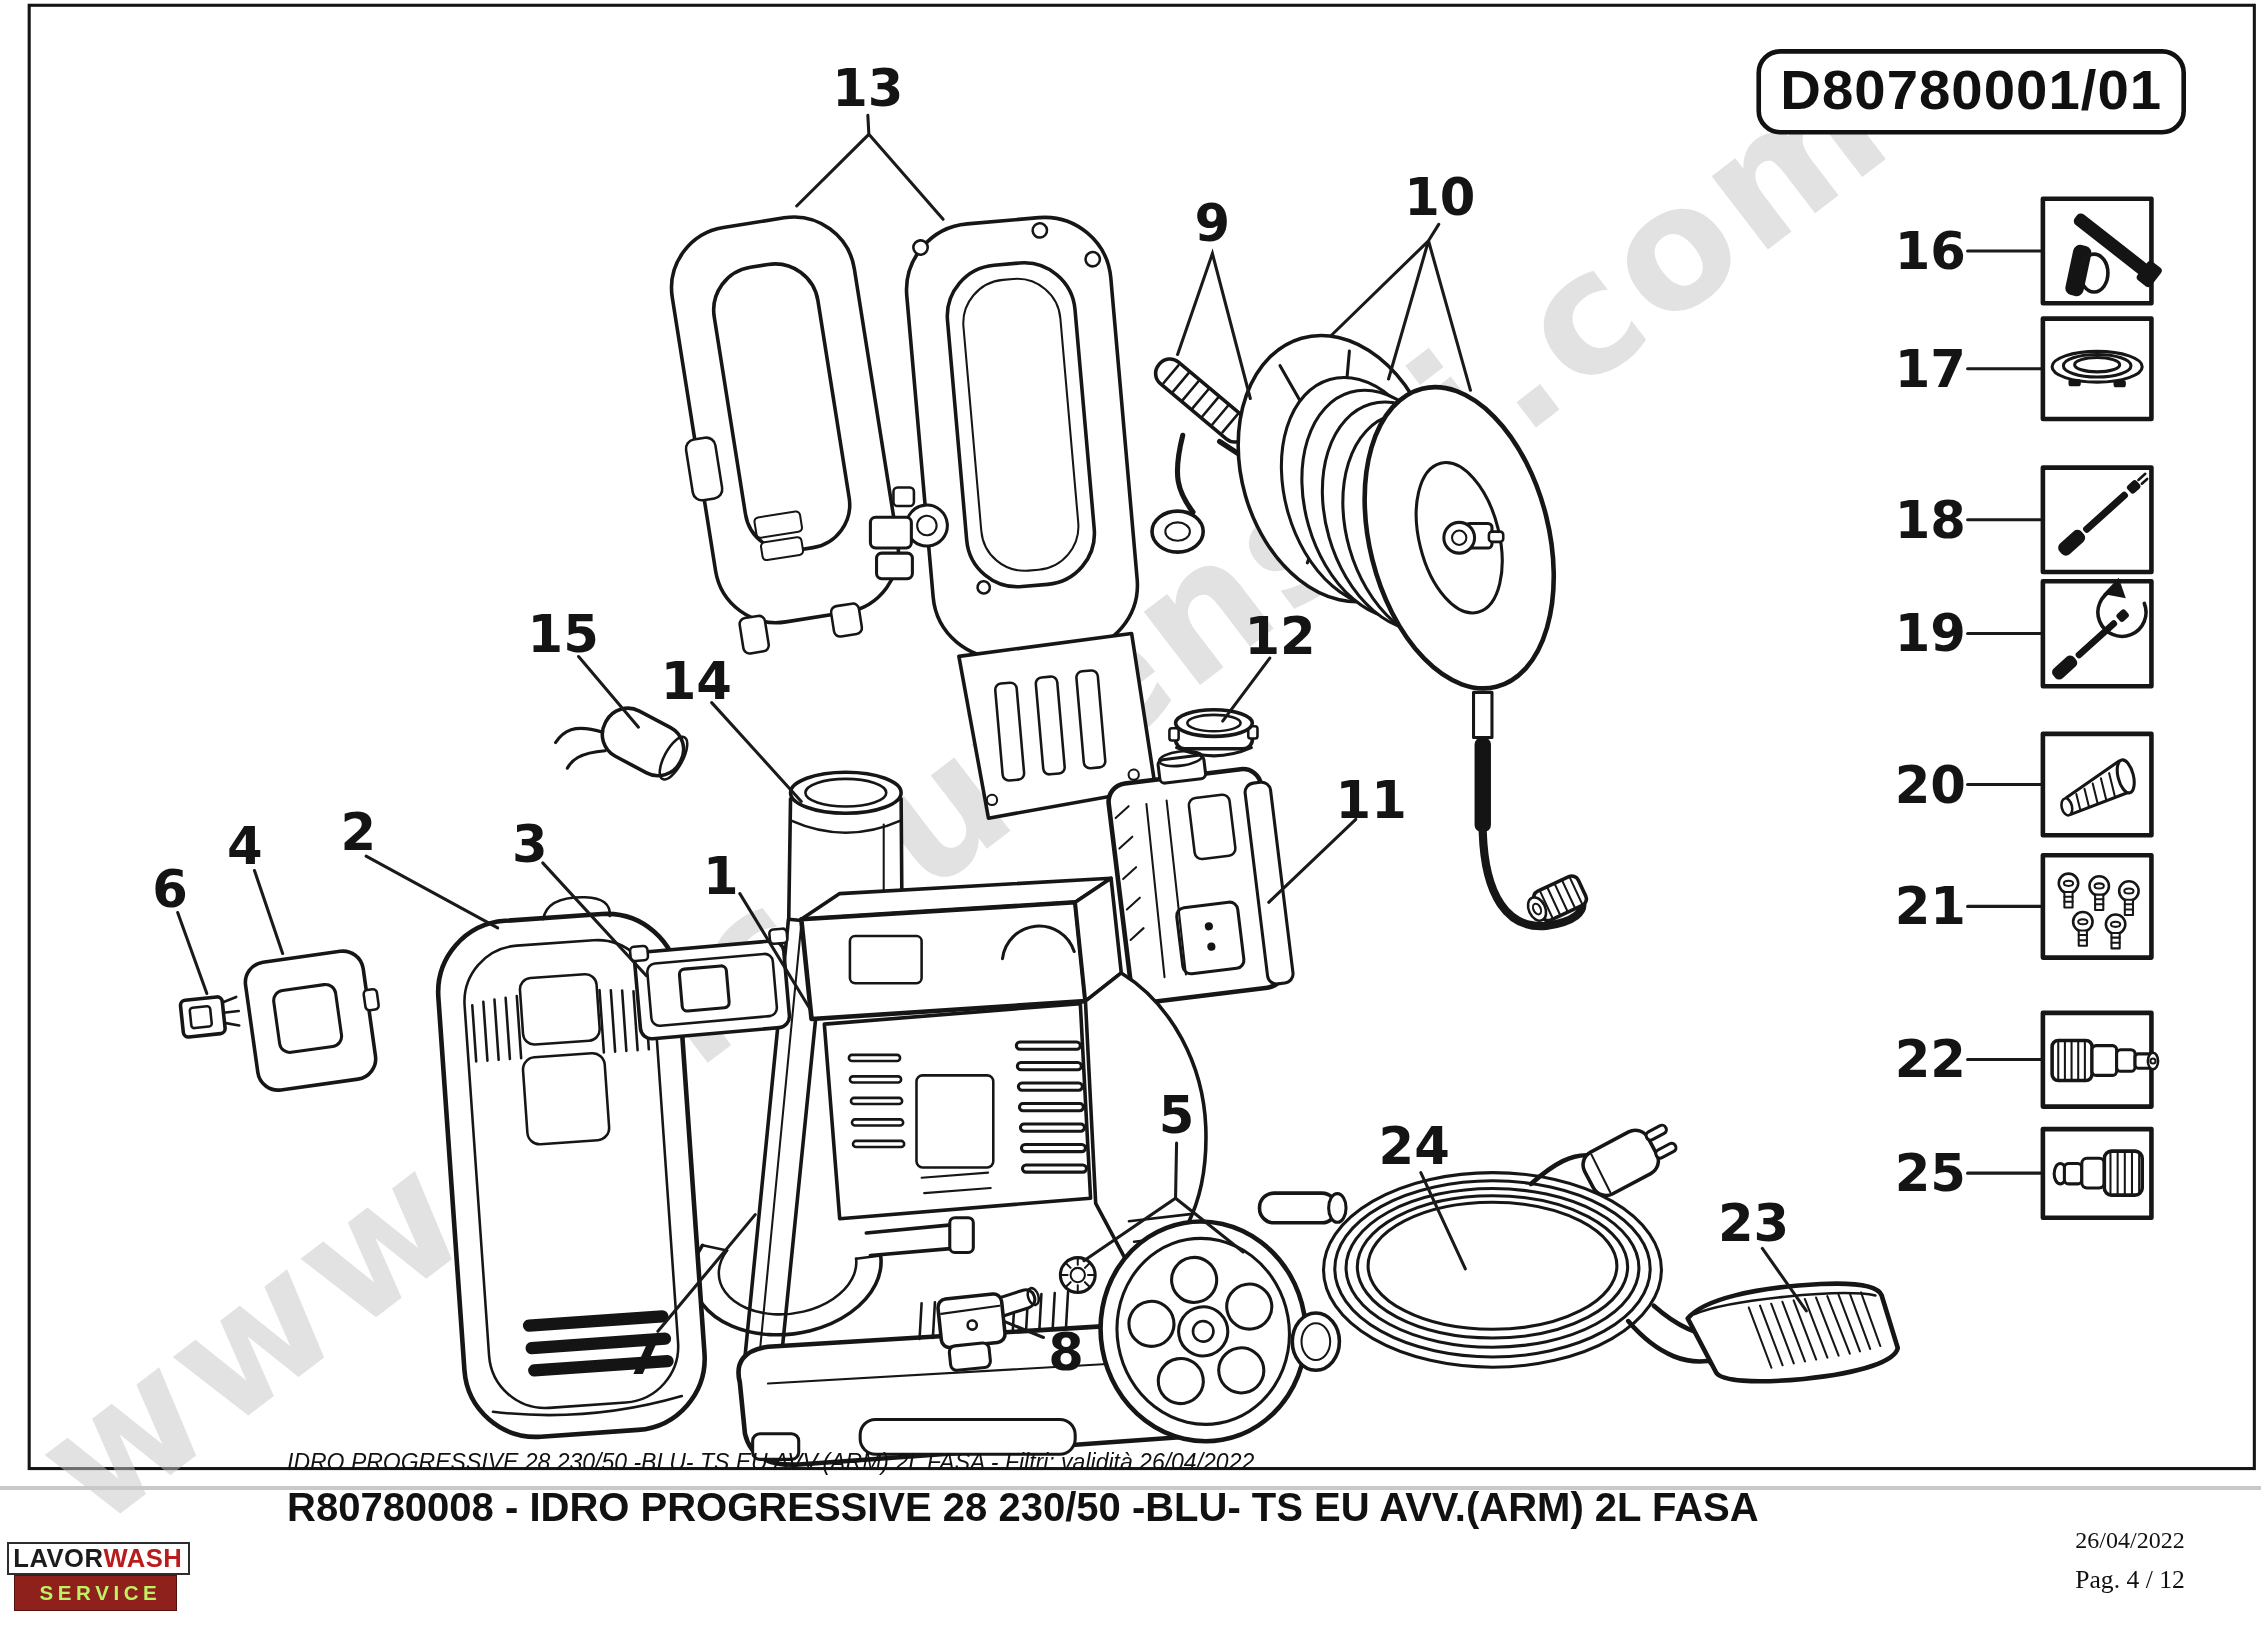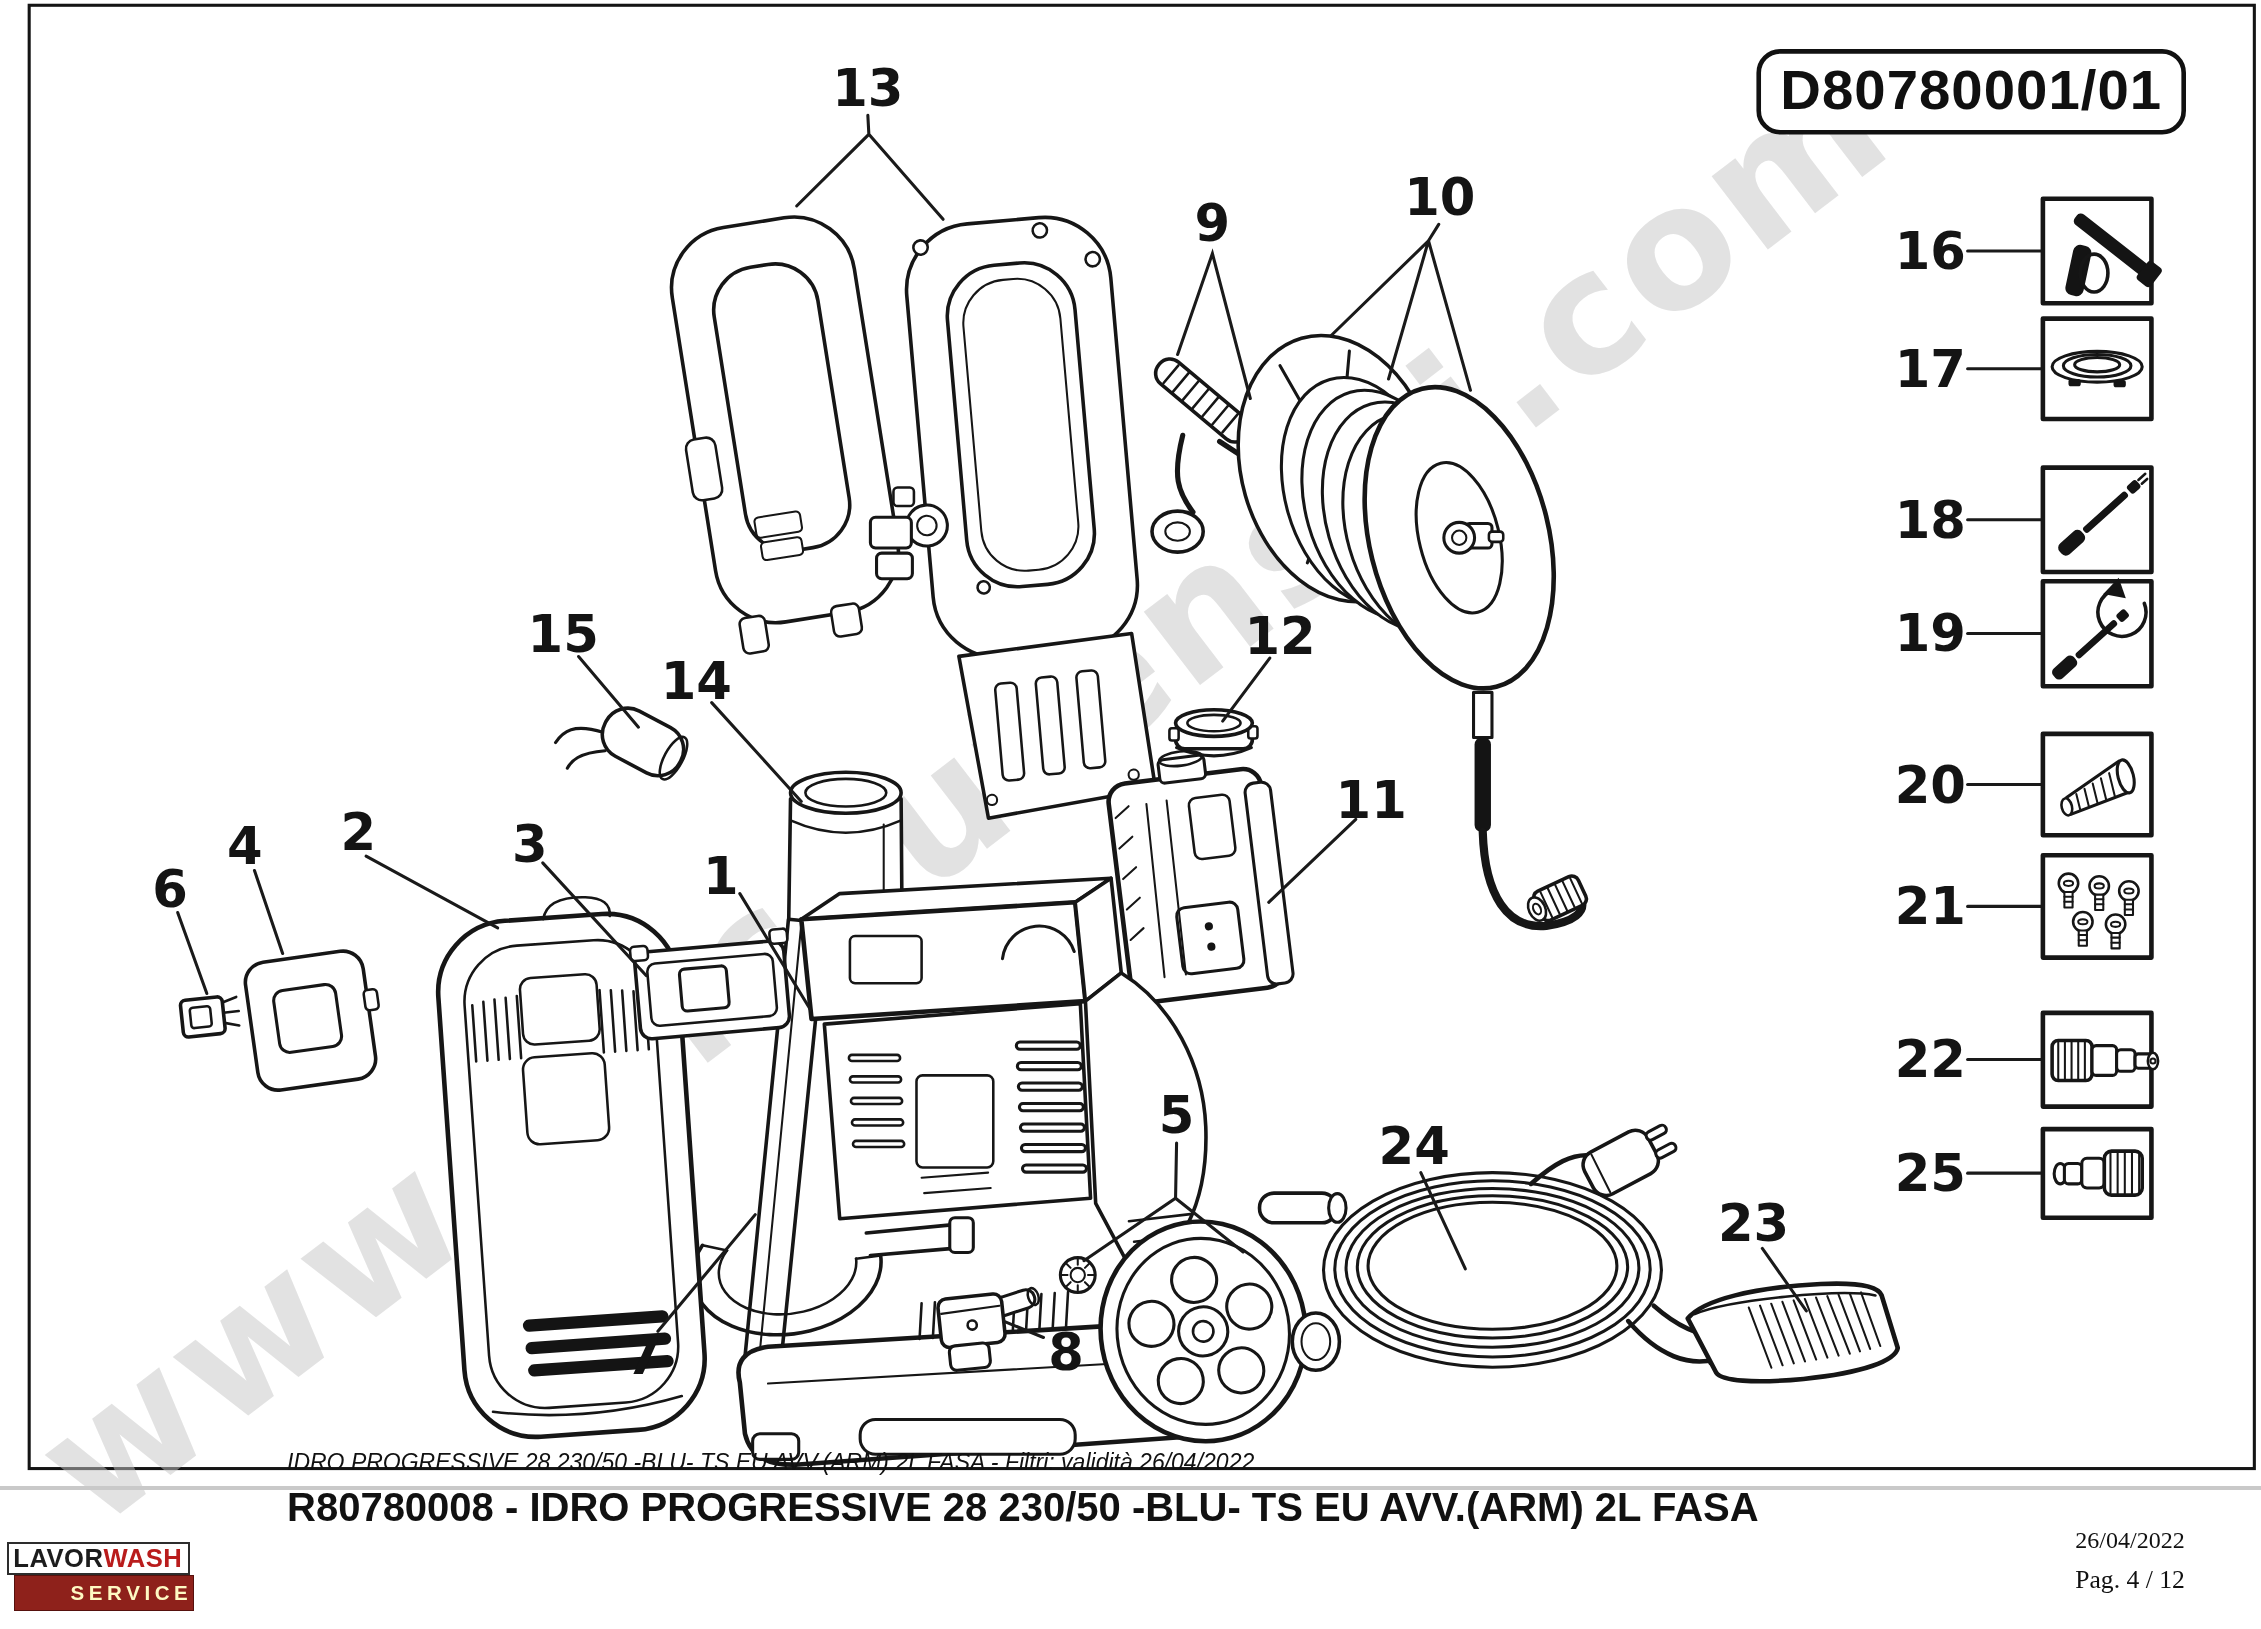--- a/index.html
+++ b/index.html
@@ -11,21 +11,21 @@
   .t4{stroke-width:4;} .t5{stroke-width:5;} .t6{stroke-width:6;} .t9{stroke-width:9;} .t10{stroke-width:10;} .t16{stroke-width:16;}
   .callout{font:bold 100px "DejaVu Sans",sans-serif;fill:#141414;}
   .wm{font:bold 330px "DejaVu Sans",sans-serif;fill:#c6c6c6;opacity:0.5;letter-spacing:10px;}
   .titletxt{font:bold 110px "Liberation Sans",sans-serif;fill:#101010;letter-spacing:2px;}
   .leader{fill:none;stroke:#1a1a1a;stroke-width:6;stroke-linecap:round;}
   
   .rule{position:absolute;left:0;top:1486px;width:2261px;height:4.1px;background:#c9c9c9;}
   .logo{position:absolute;left:7.2px;top:1542px;}
   .logo-top{display:inline-flex;align-items:baseline;border:2.6px solid #2d2d2d;background:#fff;padding:0.5px 6.1px 1.5px 4.1px;font-weight:bold;font-size:25.6px;letter-spacing:0.5px;line-height:1.05;}
   .logo-lavor{color:#1c1c1c;} .logo-wash{color:#b91c1c;}
-  .logo-service{margin-left:7.2px;margin-top:0px;width:180px;height:36px;background:#8e211b;border:1.5px solid #56110d;display:flex;align-items:center;justify-content:flex-end;padding-right:1px;box-sizing:border-box;color:#fef9c3;font-weight:bold;font-size:20.5px;letter-spacing:4.6px;}
+  .logo-service{margin-left:7.2px;margin-top:0px;width:163px;height:36px;background:#8e211b;border:1.5px solid #56110d;display:flex;align-items:center;justify-content:flex-end;padding-right:15px;box-sizing:border-box;color:#bef264;font-weight:bold;font-size:20.5px;letter-spacing:4.6px;}
   .ftext{position:absolute;left:287px;top:1451px;width:1690px;font-family:Liberation Sans, sans-serif;color:#111;}
   .fline1{font-style:italic;font-size:23px;line-height:1.0;}
   .fline2{font-weight:bold;font-size:40px;margin-top:13.3px;line-height:1.0;}
   .fline3{font-size:24px;margin-top:13.3px;line-height:1.0;}
   .fright{position:absolute;left:2043px;top:1528px;width:174px;text-align:center;font-family:"Liberation Serif",serif;color:#111;}
   .fdate{font-size:24px;line-height:1.0;}
   .fpage{font-size:25.6px;margin-top:15.4px;line-height:1.0;}
 </style>
 </head>
 <body>

